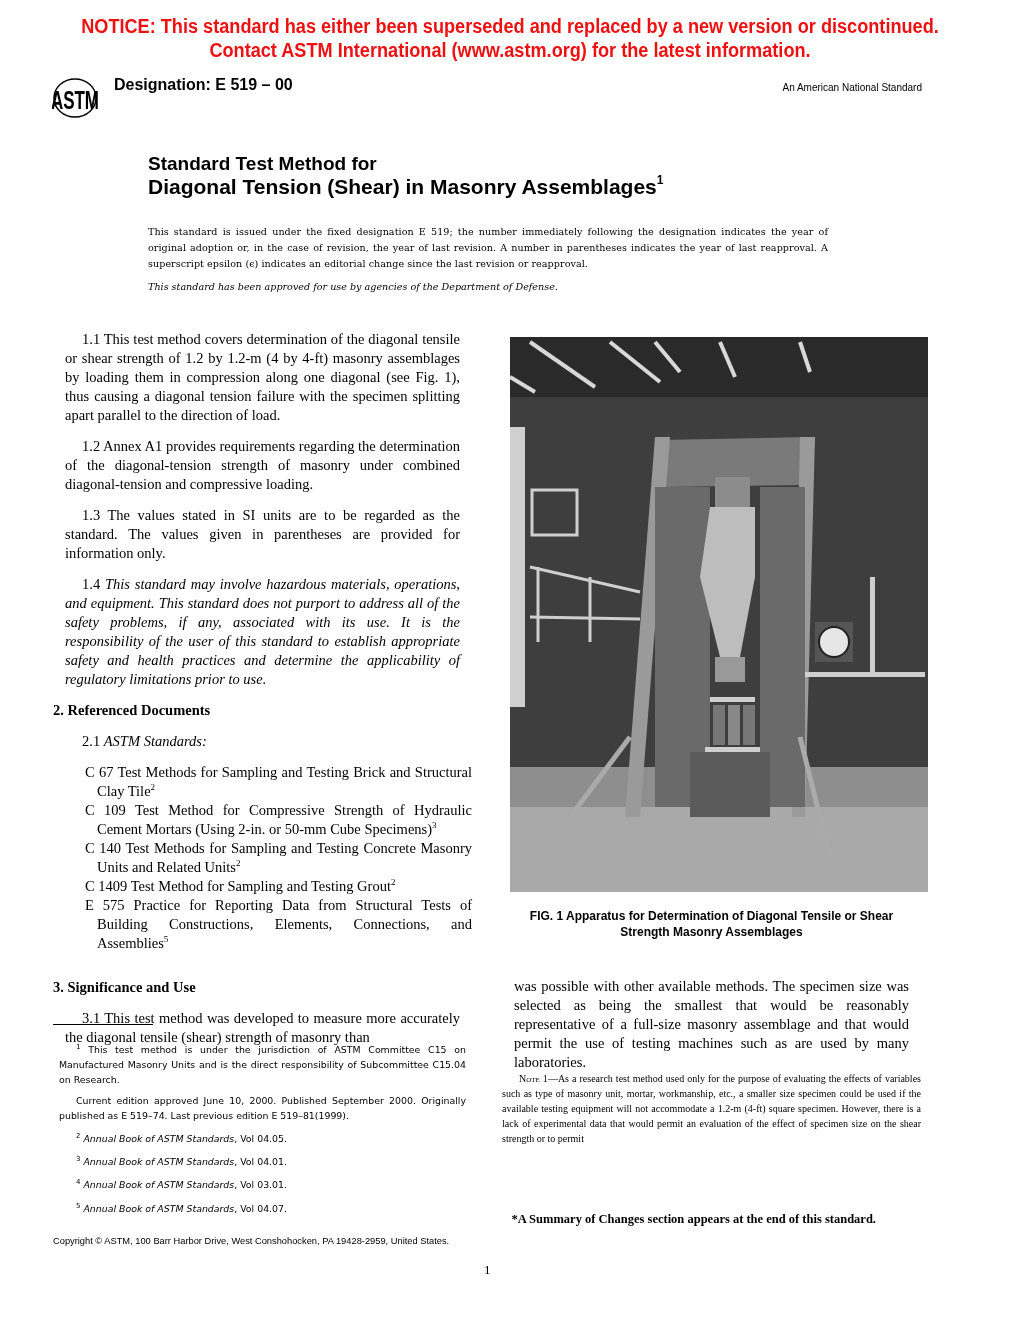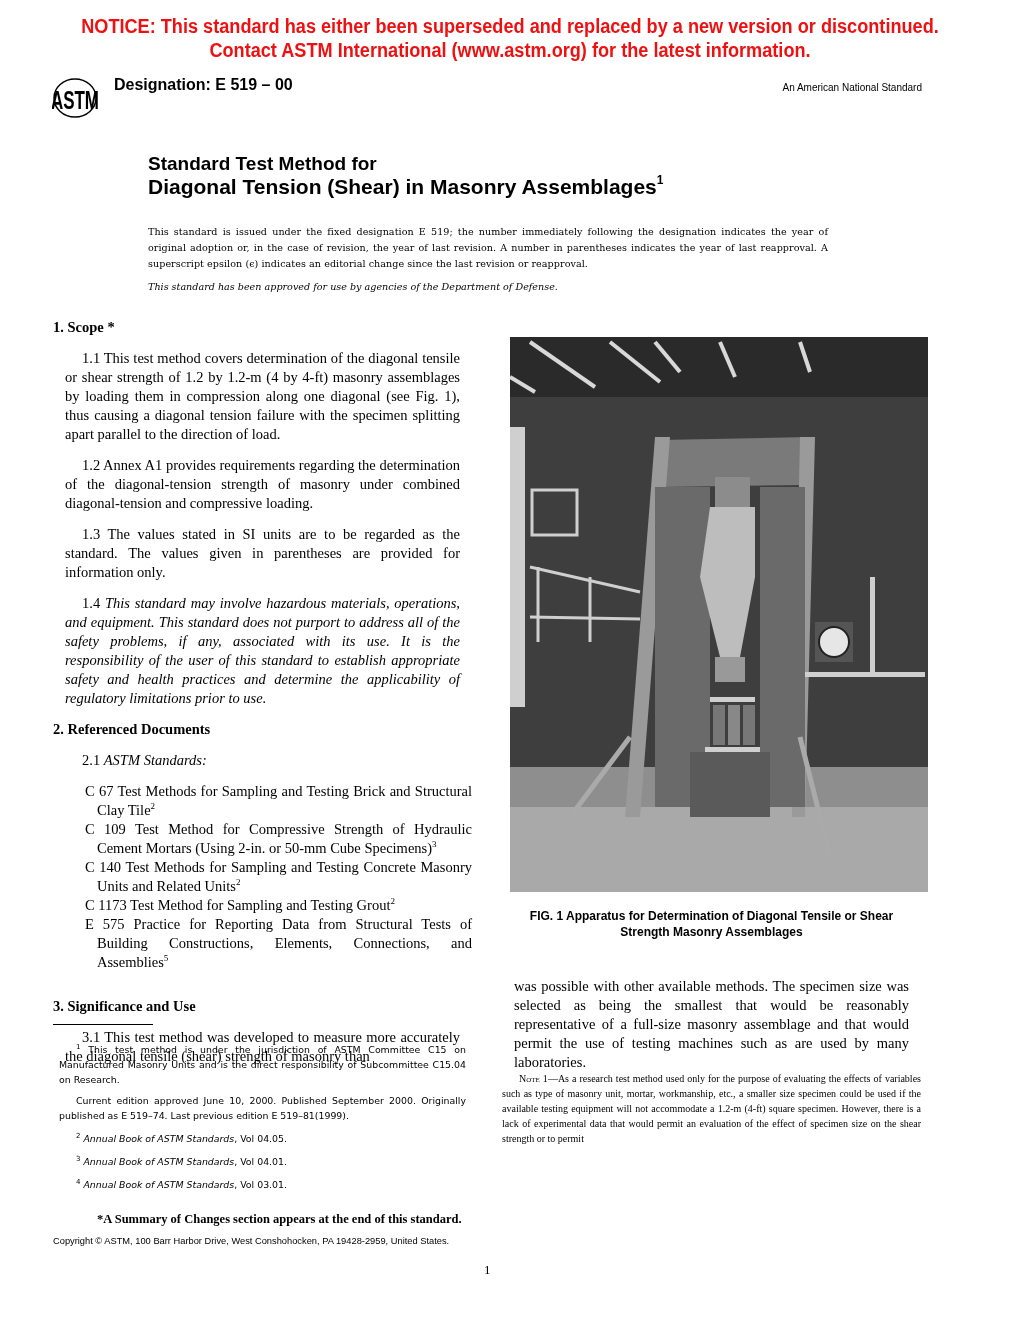--- a/index.html
+++ b/index.html
@@ -28,21 +28,21 @@
   .photo { left: 510px; top: 337px; width: 418px; height: 555px; background: #4a4a4a; overflow: hidden; }
   .caption { left: 502px; top: 908px; width: 419px; text-align: center; font-family: "Liberation Sans", sans-serif; font-weight: bold; font-size: 12px; line-height: 16px; }
 
   .fnrule { left: 53px; top: 1024px; width: 100px; height: 1px; background: #000; }
   .footnotes { left: 53px; top: 1034px; width: 419px; font-family: "DejaVu Sans", sans-serif; font-size: 9.4px; line-height: 15px; }
   .footnotes p { margin: 6px; text-indent: 17px; text-align: justify; }
   .footnotes sup { font-size: 7px; }
   .note { left: 502px; top: 1071px; width: 419px; font-family: Liberation Serif, serif; font-size: 10px; line-height: 15px; text-align: justify; text-indent: 17px; }
   .smallcaps { font-variant: small-caps; }
 
-  .summary { left: 0; width: 876px; top: 1212px; text-align: left; padding-left: 97px; box-sizing: border-box; font-family: "Liberation Serif", serif; font-weight: bold; font-size: 12.5px; }
+  .summary { left: 0; width: 876px; top: 1212px; text-align: right; padding-left: 97px; box-sizing: border-box; font-family: "Liberation Serif", serif; font-weight: bold; font-size: 12.5px; }
   .copyright { left: 53px; top: 1236px; font-family: "Liberation Sans", sans-serif; font-size: 9.3px; }
   .pagenum { left: 484px; top: 1262px; font-family: "Liberation Serif", serif; font-size: 13px; }
 </style>
 </head>
 <body>
 
 <div class="abs notice" style="top:15px;">NOTICE: This standard has either been superseded and replaced by a new version or discontinued.</div>
 <div class="abs notice" style="top:39px;">Contact ASTM International (www.astm.org) for the latest information.</div>
 
 <svg class="abs logo" viewBox="0 0 52 40">
@@ -52,33 +52,32 @@
 <div class="abs designation">Designation: E 519 – 00</div>
 <div class="abs ans">An American National Standard</div>
 
 <div class="abs title1">Standard Test Method for</div>
 <div class="abs title2"><span>Diagonal Tension (Shear) in Masonry Assemblages</span><sup>1</sup></div>
 
 <div class="abs preamble">This standard is issued under the fixed designation E 519; the number immediately following the designation indicates the year of original adoption or, in the case of revision, the year of last revision. A number in parentheses indicates the year of last reapproval. A superscript epsilon (ϵ) indicates an editorial change since the last revision or reapproval.</div>
 <div class="abs dod">This standard has been approved for use by agencies of the Department of Defense.</div>
 
 <div class="abs col lcol" style="top:318px;">
-  <p class="heading">1. Scope *</p>
   <p class="para">1.1 This test method covers determination of the diagonal tensile or shear strength of 1.2 by 1.2-m (4 by 4-ft) masonry assemblages by loading them in compression along one diagonal (see Fig. 1), thus causing a diagonal tension failure with the specimen splitting apart parallel to the direction of load.</p>
   <p class="para">1.2 Annex A1 provides requirements regarding the determination of the diagonal-tension strength of masonry under combined diagonal-tension and compressive loading.</p>
   <p class="para">1.3 The values stated in SI units are to be regarded as the standard. The values given in parentheses are provided for information only.</p>
   <p class="para"><span>1.4 </span><span class="it">This standard may involve hazardous materials, operations, and equipment. This standard does not purport to address all of the safety problems, if any, associated with its use. It is the responsibility of the user of this standard to establish appropriate safety and health practices and determine the applicability of regulatory limitations prior to use.</span></p>
 
   <p class="heading" style="margin-top:12px;">2. Referenced Documents</p>
   <p class="para"><span>2.1 </span><span class="it">ASTM Standards:</span></p>
   <div class="ref-wrap">
     <p class="ref"><span>C 67 Test Methods for Sampling and Testing Brick and Structural Clay Tile</span><sup class="fn">2</sup></p>
     <p class="ref"><span>C 109 Test Method for Compressive Strength of Hydraulic Cement Mortars (Using 2-in. or 50-mm Cube Specimens)</span><sup class="fn">3</sup></p>
     <p class="ref"><span>C 140 Test Methods for Sampling and Testing Concrete Masonry Units and Related Units</span><sup class="fn">2</sup></p>
-    <p class="ref"><span>C 1173 Test Method for Sampling and Testing Grout</span><sup class="fn">2</sup></p>
+    <p class="ref"><span>C 1409 Test Method for Sampling and Testing Grout</span><sup class="fn">2</sup></p>
     <p class="ref"><span>E 575 Practice for Reporting Data from Structural Tests of Building Constructions, Elements, Connections, and Assemblies</span><sup class="fn">5</sup></p>
   </div>
 
   <p class="heading" style="margin-top:25px;">3. Significance and Use</p>
   <p class="para">3.1 This test method was developed to measure more accurately the diagonal tensile (shear) strength of masonry than</p>
 </div>
 
 <div class="abs photo">
   <svg width="418" height="555" viewBox="0 0 418 555">
     <rect x="0" y="0" width="418" height="555" fill="#3e3e3e"></rect>
@@ -133,17 +132,18 @@
 </div>
 <div class="abs note"><span class="smallcaps">Note 1</span><span>—As a research test method used only for the purpose of evaluating the effects of variables such as type of masonry unit, mortar, workmanship, etc., a smaller size specimen could be used if the available testing equipment will not accommodate a 1.2-m (4-ft) square specimen. However, there is a lack of experimental data that would permit an evaluation of the effect of specimen size on the shear strength or to permit</span></div>
 
 <div class="abs fnrule"></div>
 <div class="abs footnotes">
   <p><sup>1</sup> <span>This test method is under the jurisdiction of ASTM Committee C15 on Manufactured Masonry Units and is the direct responsibility of Subcommittee C15.04 on Research.</span></p>
   <p>Current edition approved June 10, 2000. Published September 2000. Originally published as E 519–74. Last previous edition E 519–81(1999).</p>
   <p><sup>2</sup> <span class="it">Annual Book of ASTM Standards</span><span>, Vol 04.05.</span></p>
   <p><sup>3</sup> <span class="it">Annual Book of ASTM Standards</span><span>, Vol 04.01.</span></p>
   <p><sup>4</sup> <span class="it">Annual Book of ASTM Standards</span><span>, Vol 03.01.</span></p>
+  <p><sup>5</sup> <span class="it">Annual Book of ASTM Standards</span><span>, Vol 04.07.</span></p>
 </div>
 
 <div class="abs summary">*A Summary of Changes section appears at the end of this standard.</div>
 <div class="abs copyright">Copyright © ASTM, 100 Barr Harbor Drive, West Conshohocken, PA 19428-2959, United States.</div>
 <div class="abs pagenum">1</div>
 
 </body></html>

